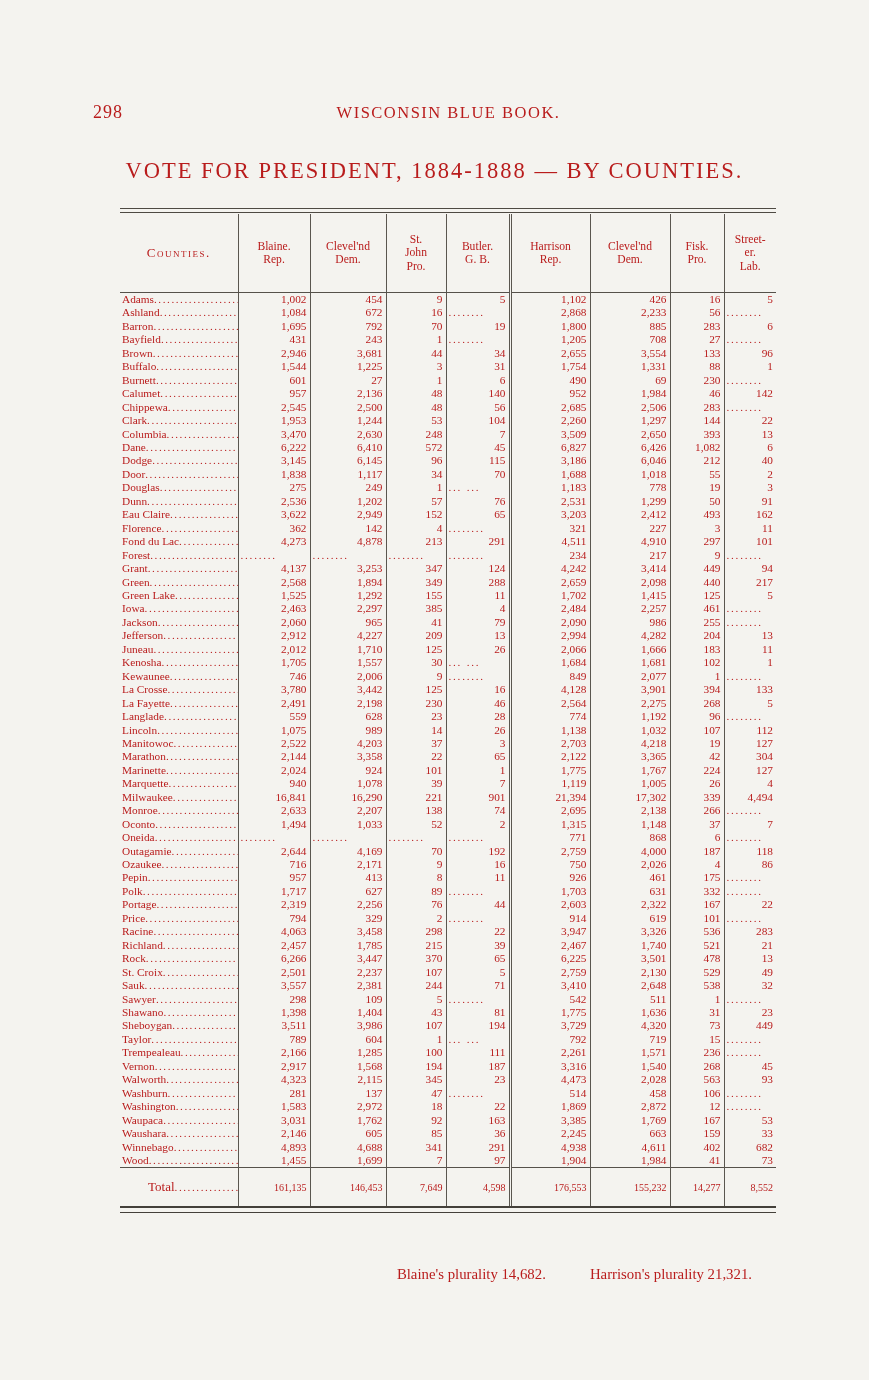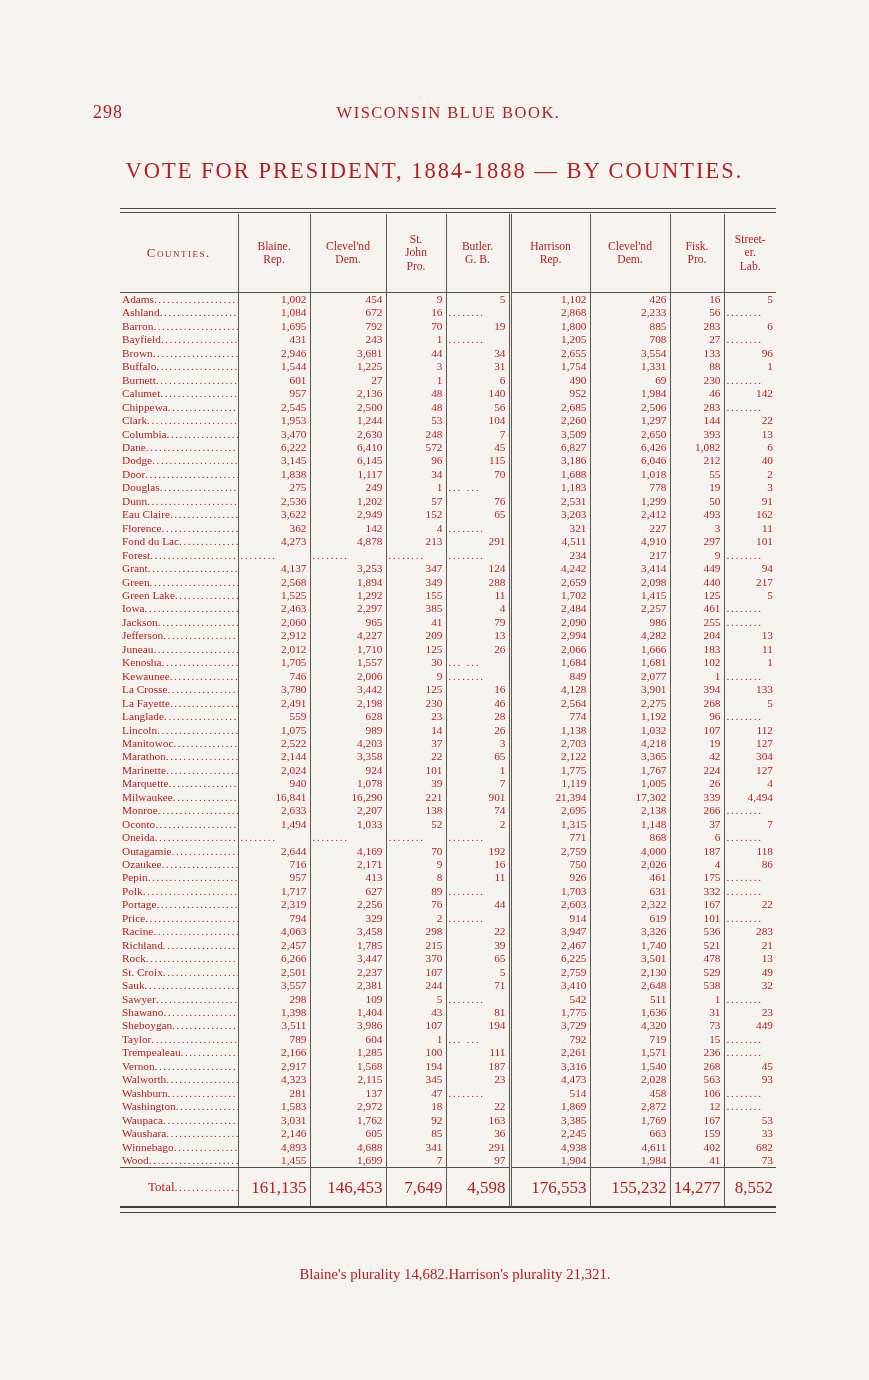--- a/index.html
+++ b/index.html
@@ -39,29 +39,29 @@
     font-size:11.3px; line-height:13.45px; height:13.45px;
     padding:0 3px 0 0; text-align:right; overflow:hidden; white-space:nowrap;
   }
   td.county{text-align:left; padding:0 0 0 2px;}
   td.county .cwrap{display:flex; align-items:baseline; overflow:hidden;}
   td.county .nm{flex:0 0 auto;}
   td.county .ldr{flex:1 1 auto; overflow:hidden; letter-spacing:1.6px; font-size:11px;}
   td.county .ldr::after{content:"...................................";}
   td.dots{text-align:left; padding-left:2px; letter-spacing:1.8px; font-size:11px;}
   tr.total-row td{
-    border-top:1px solid #55514a; height:38px; font-size:17px;
+    border-top:1px solid #55514a; height:38px; font-size:10px;
     vertical-align:middle;
   }
   tr.total-row td.county{padding-left:28px; font-size:13px;}
   .rule-heavy-bottom{height:4px; border-top:2.2px solid #44403a; border-bottom:1.4px solid #44403a; margin-top:0;}
   
   .plurality{
     position:absolute; top:1266px; left:120px; width:656px;
-    display:flex; justify-content:center; font-size:14.8px;
+    display:flex; justify-content:flex-end; font-size:14.8px;gap:44px;
   }
   .plurality .left{margin-left:38px;}
   .plurality .right{margin-right:24px;}
 </style>
 </head>
 <body>
 
 <div class="page">
 
   <div class="running-head">

